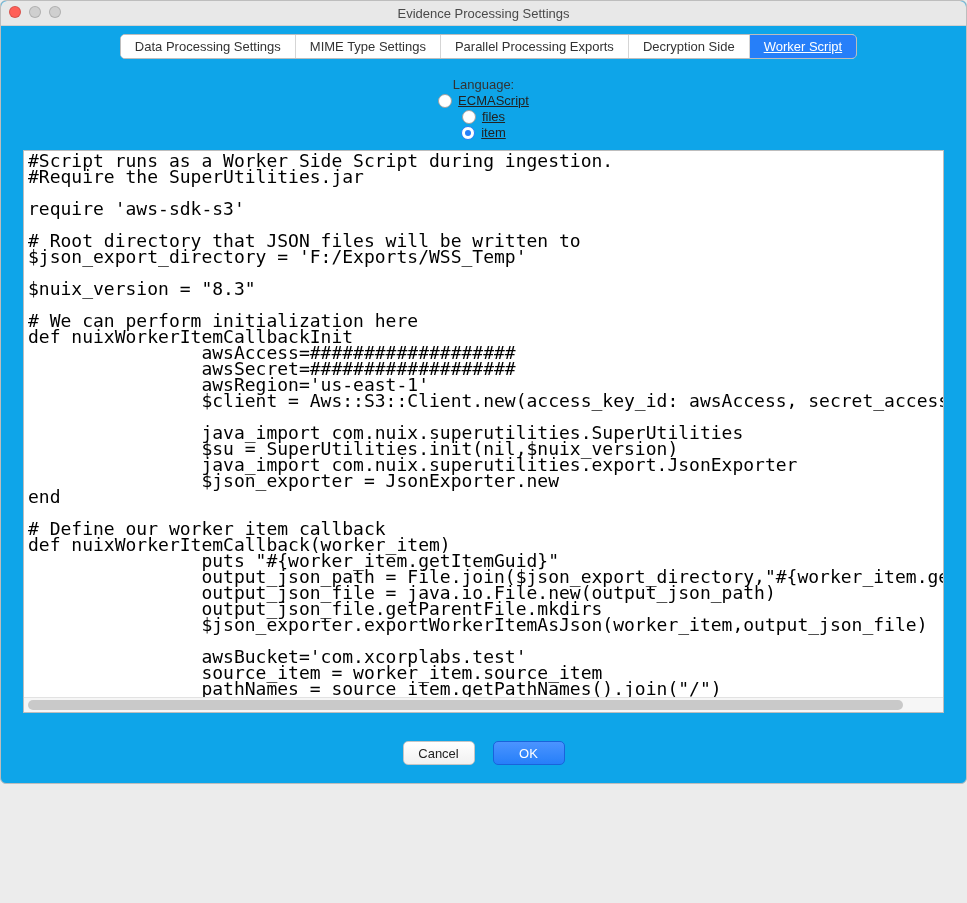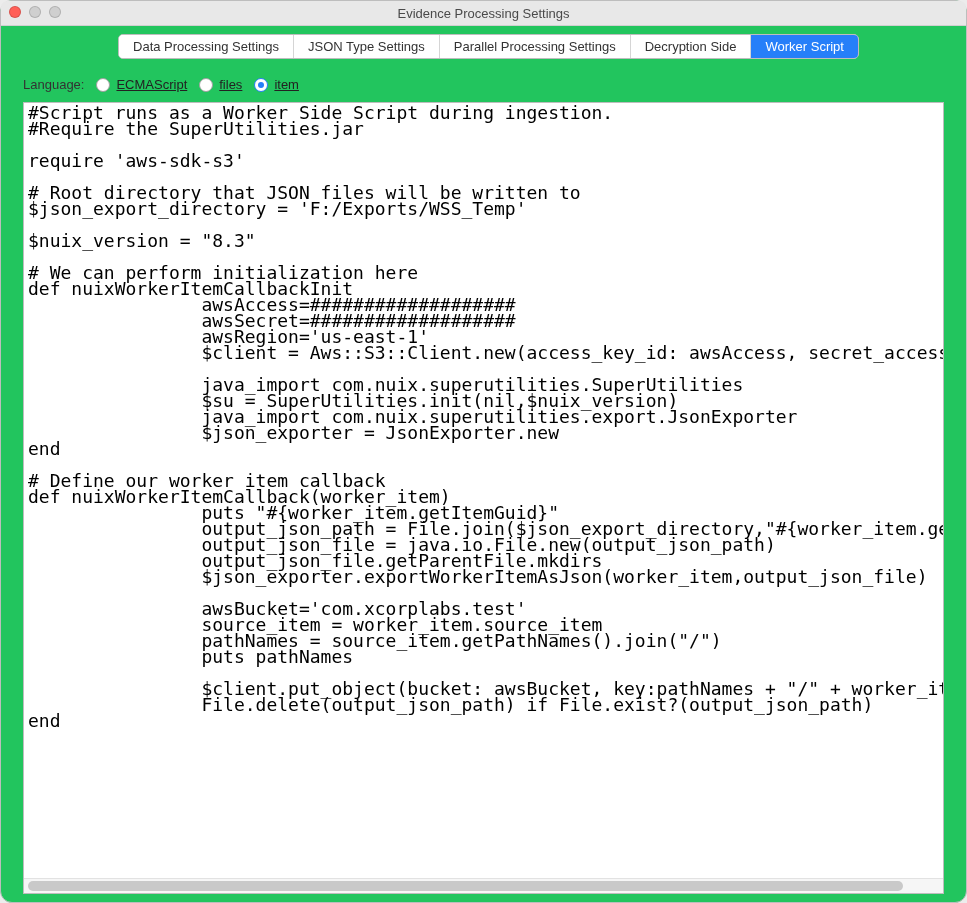--- a/index.html
+++ b/index.html
@@ -8,24 +8,24 @@
     width: 967px;
     height: 903px;
     font-family: -apple-system, "Helvetica Neue", Arial, sans-serif;
     font-size: 13px;
     background: #ececec;
     color: #222;
     overflow: hidden;
   }
   .window {
     width: 967px;
-    height: 903px;
-    background: #22c55e;
+    height: 784px;
+    background: #0ea5e9;
     border: 1px solid #bdbdbd;
-    border-radius: 12px;
+    border-radius: 6px;
     display: flex;
     flex-direction: column;
     box-sizing: border-box;
   }
   .titlebar {
     height: 24px;
     display: flex;
     align-items: center;
     position: relative;
     background: #e8e8e8;
@@ -68,30 +68,31 @@
     background: #fff;
   }
   .tabbar .tab {
     padding: 4px 14px;
     font-size: 13px;
     color: #333;
     background: #fff;
     border-right: 1px solid #d5d5d5;
     cursor: default;
   }
-  .tabbar .tab:last-child { border-right: none; }
+  .tabbar .tab:last-child { border-right: none; text-decoration: underline; }
   .tabbar .tab.selected {
     background: #267ff9;
     color: #fff;
   }
   .lang-row {
     display: flex;
-    align-items: flex-start;
+    align-items: center;
     padding: 18px 22px 6px 22px;
-    gap: 12px;
+    gap: 1px;
+    flex-direction: column;
   }
   .lang-label { color: #333; }
   .radio {
     display: inline-flex;
     align-items: center;
     gap: 6px;
     cursor: default;
     text-decoration: underline;
   }
   .radio .dot {
@@ -188,22 +189,22 @@
       <div class="tl-dot tl-close"></div>
       <div class="tl-dot tl-min"></div>
       <div class="tl-dot tl-zoom"></div>
     </div>
     <div class="title">Evidence Processing Settings</div>
   </div>
 
   <div class="tabs-row">
     <div class="tabbar">
       <div class="tab">Data Processing Settings</div>
-      <div class="tab">JSON Type Settings</div>
-      <div class="tab">Parallel Processing Settings</div>
+      <div class="tab">MIME Type Settings</div>
+      <div class="tab">Parallel Processing Exports</div>
       <div class="tab">Decryption Side</div>
       <div class="tab selected">Worker Script</div>
     </div>
   </div>
 
   <div class="lang-row">
     <span class="lang-label">Language:</span>
     <span class="radio">
       <span class="dot"></span>
       <span>ECMAScript</span>
@@ -258,14 +259,18 @@
 
                 $client.put_object(bucket: awsBucket, key:pathNames + "/" + worker_item.getItemGuid() + '.json', body: File.read(output_json_path))
                 File.delete(output_json_path) if File.exist?(output_json_path)
 end</pre>
     </div>
     <div class="hscroll-track">
       <div class="hscroll-thumb"></div>
     </div>
   </div>
 
+  <div class="footer">
+    <div class="btn">Cancel</div>
+    <div class="btn primary">OK</div>
+  </div>
 
 </div>
 
 </body></html>

